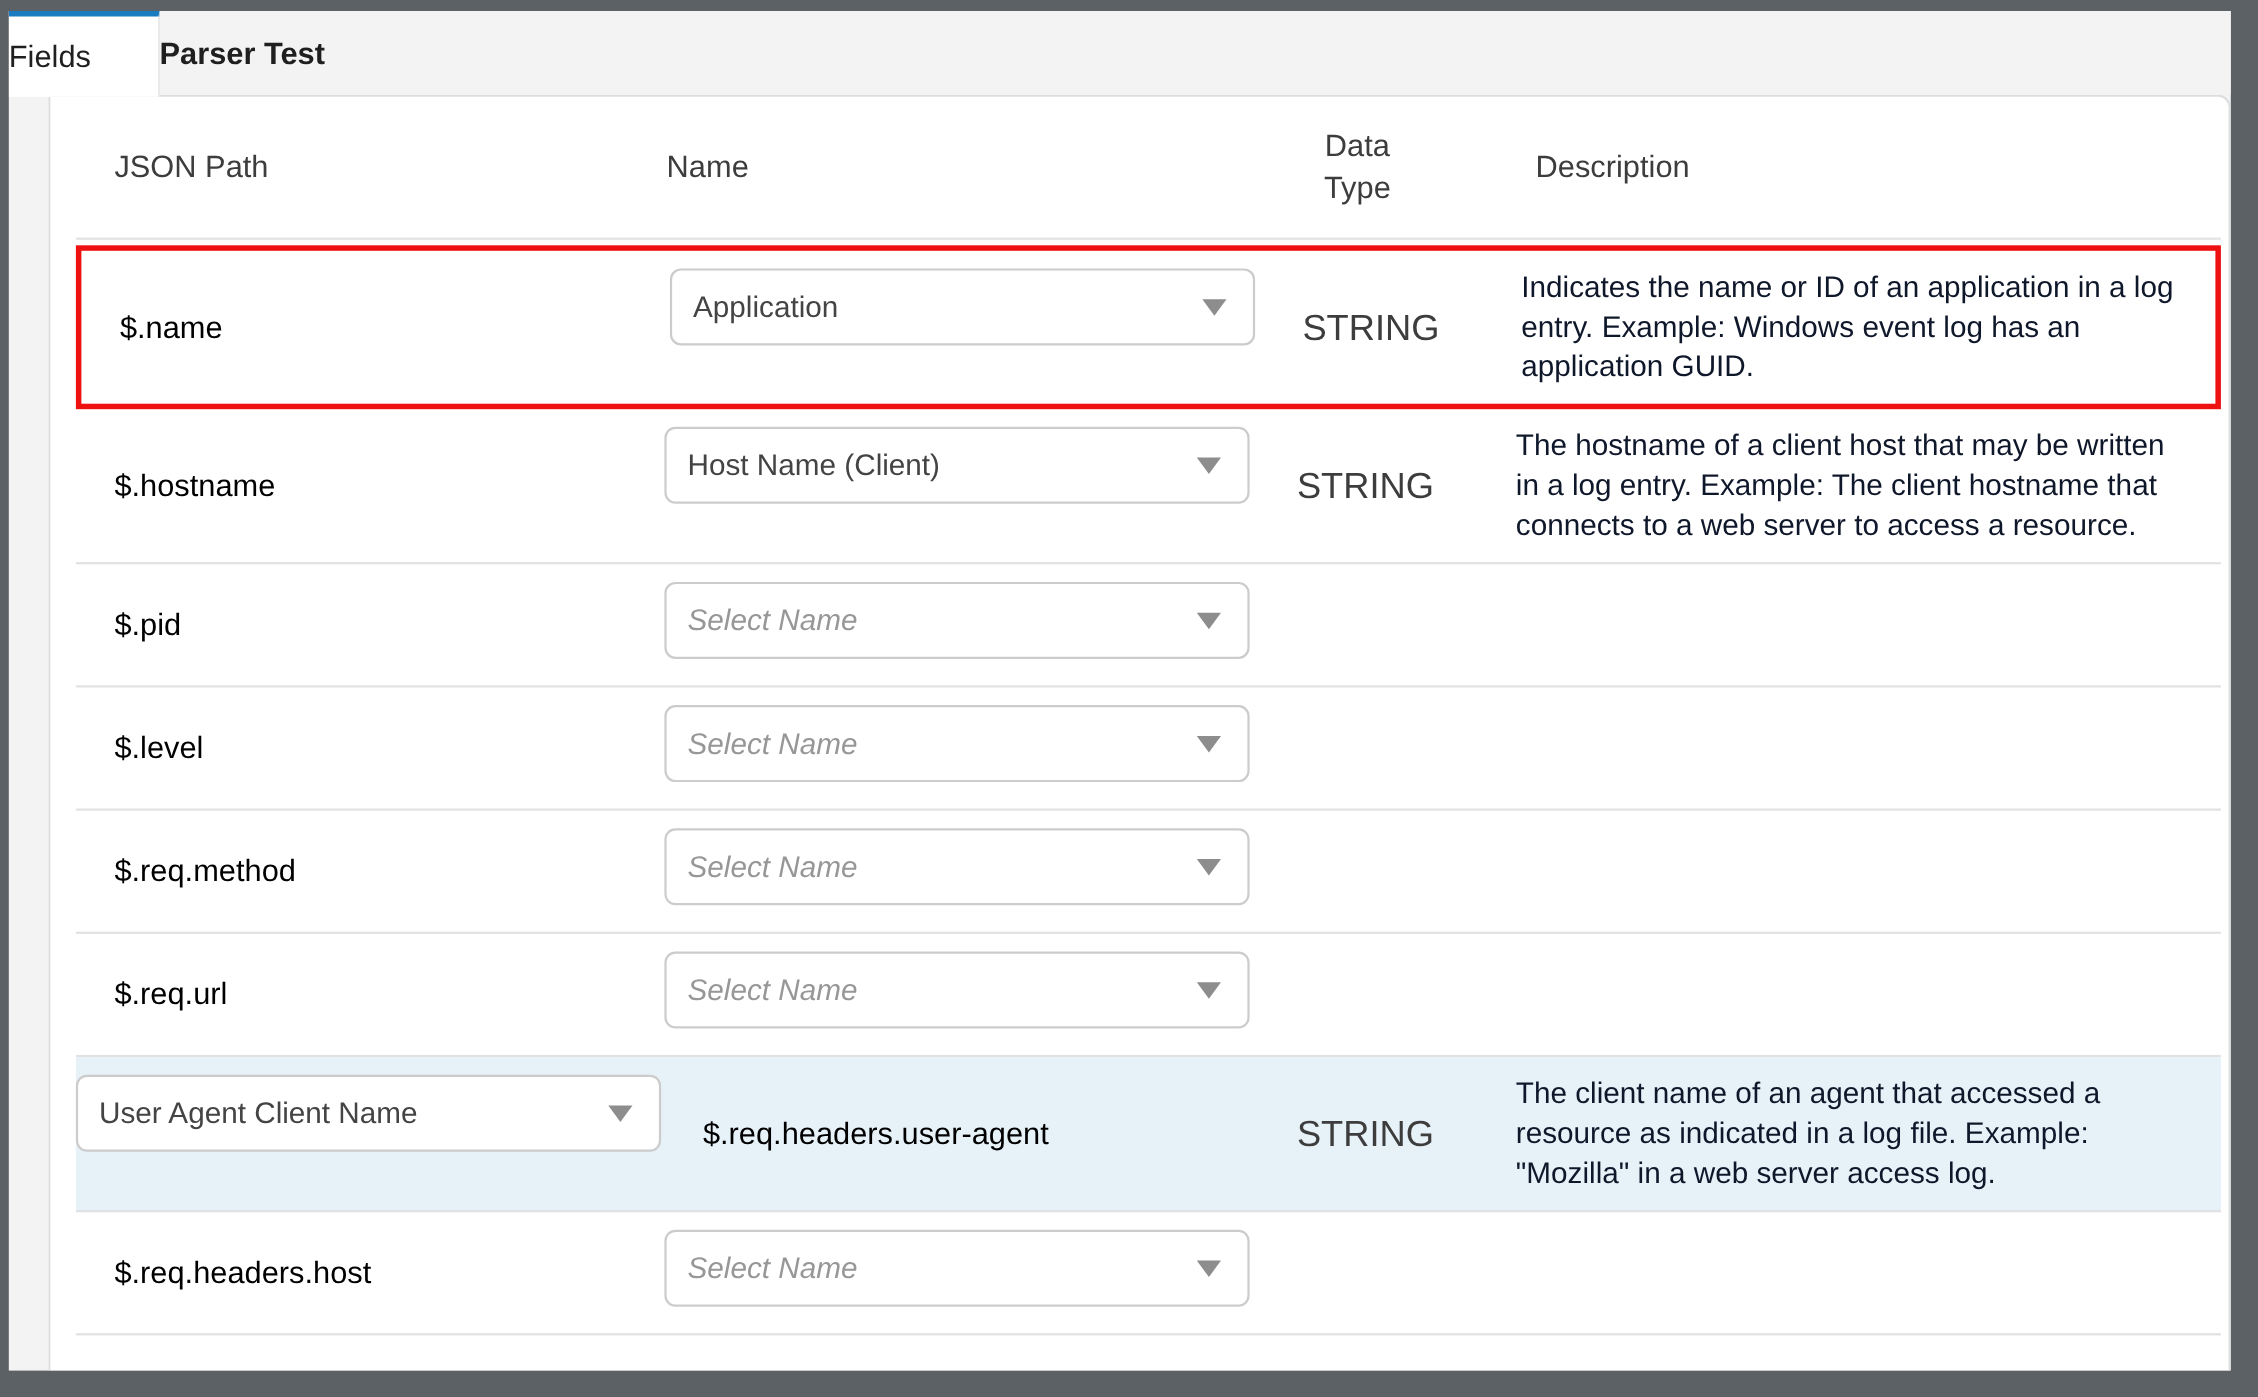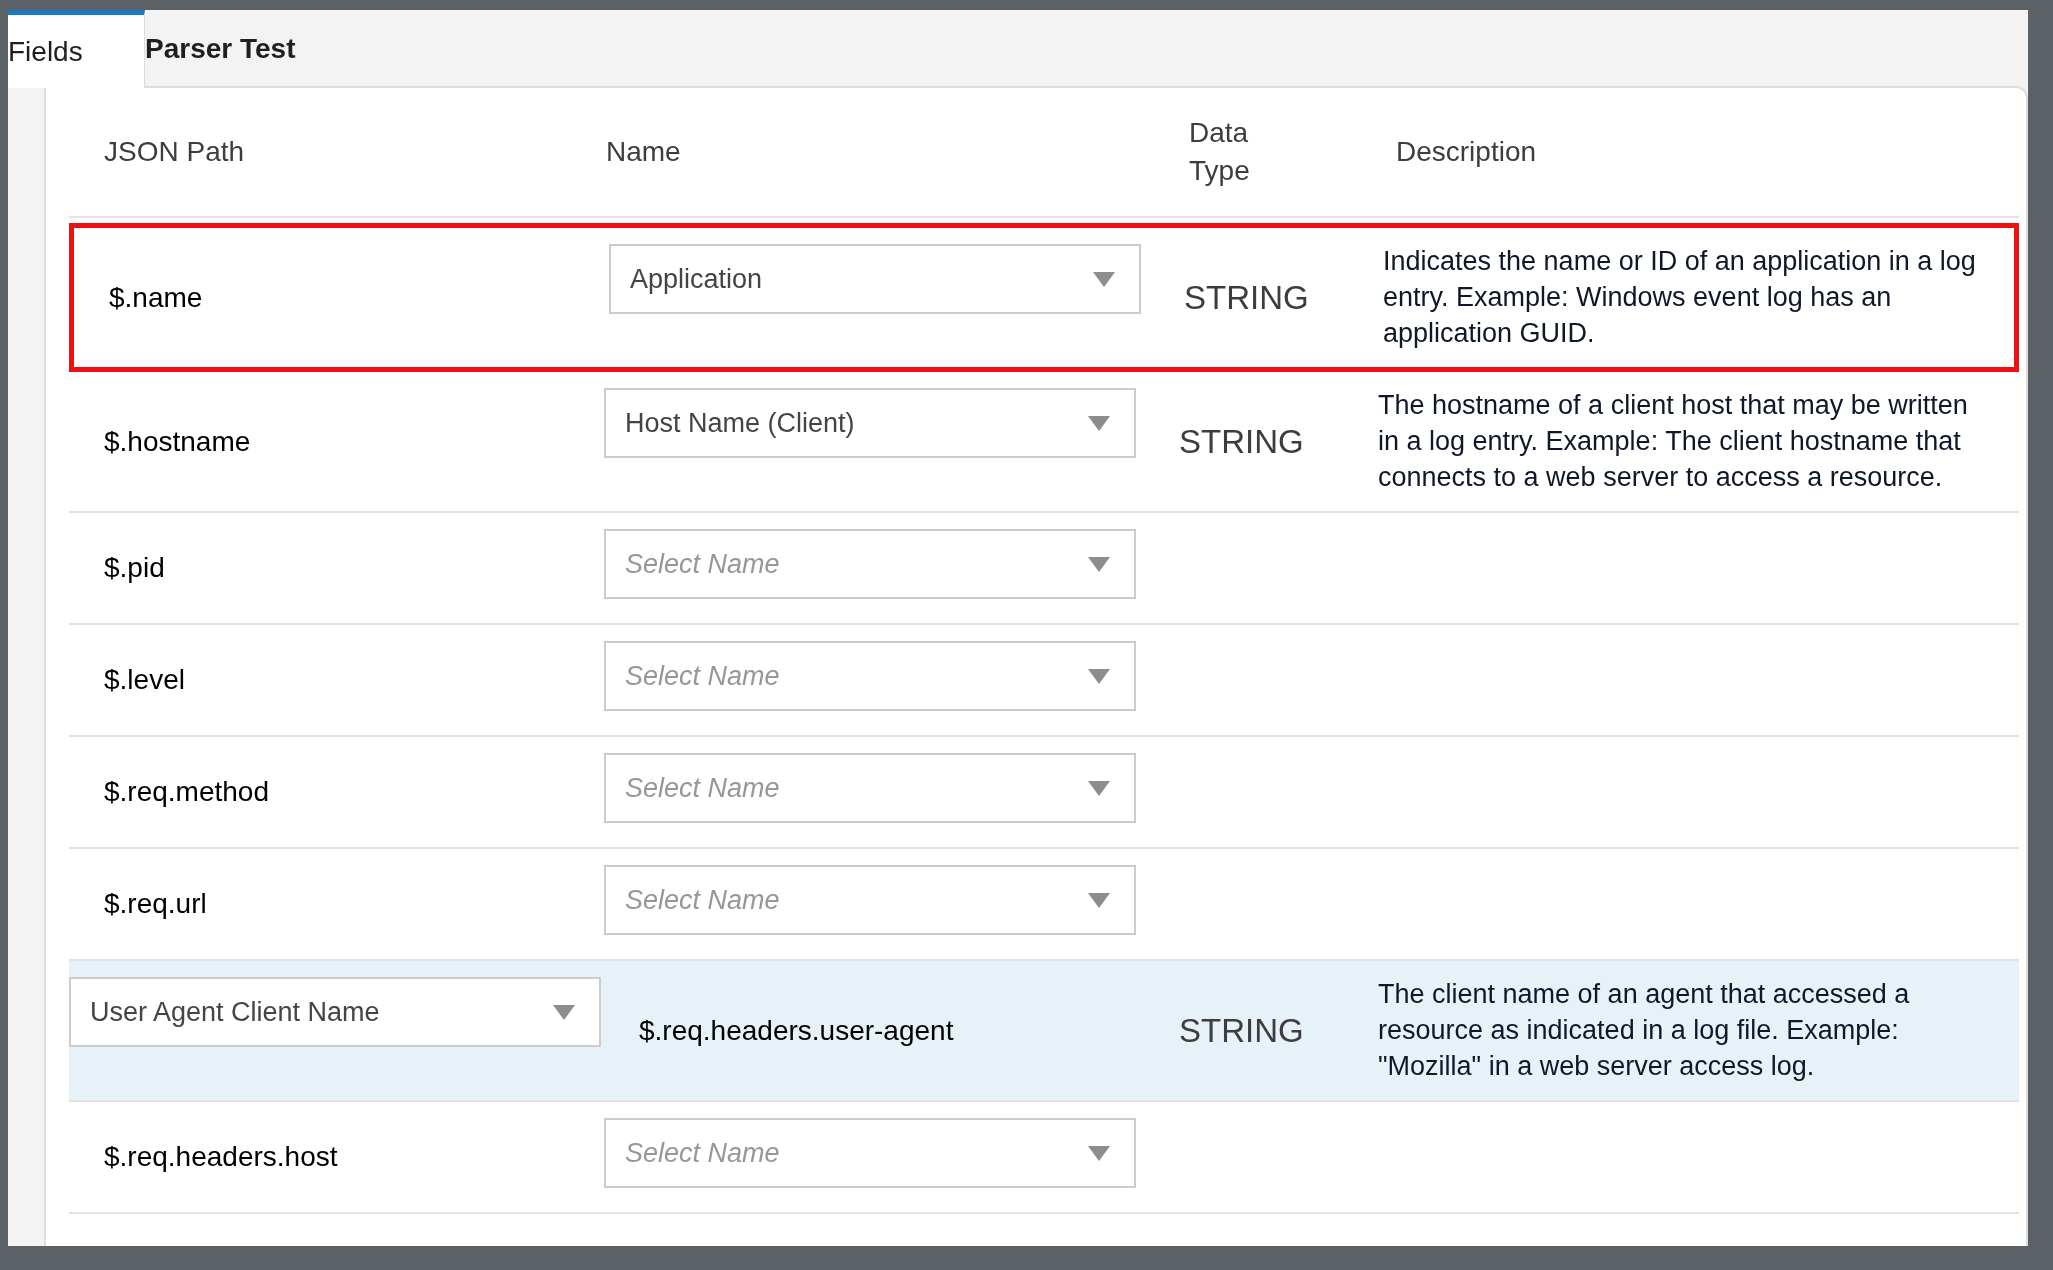--- a/index.html
+++ b/index.html
@@ -48,42 +48,42 @@
     display:grid;
     grid-template-columns:535px 565px 209px 1fr;
   }
   .thead{
     min-height:128px;align-items:center;
     border-bottom:2px solid #e3e3e3;
     color:#3d3d3d;font-size:28px;
   }
   .th-json{padding-left:35px;}
   .th-name{padding-left:2px;}
-  .th-type{padding-left:20px;width:90px;line-height:38px;}
+  .th-type{padding-left:20px;width:90px;line-height:38px;text-align:center;}
   .th-desc{padding-left:18px;}
   .row{
     position:relative;
     border-bottom:2px solid #e2e2e2;
     min-height:112px;
     box-sizing:border-box;
   }
   .row.highlighted{
     border:5px solid var(--highlight,#ee1111);
     margin-top:5px;
   }
   .row.tinted{ background:var(--tint,#e6f1f8); }
   .cell{box-sizing:border-box;}
   .cell-json{
     display:flex;align-items:center;
     font-size:28px;color:#000000;padding-left:35px;
   }
   .cell-name{padding:16px 0 18px 0;}
   .dropdown{
     width:532px;height:70px;box-sizing:border-box;
-    background:#ffffff;border:2px solid #cccccc;border-radius:0;
+    background:#ffffff;border:2px solid #cccccc;border-radius:10px;
     display:flex;align-items:center;
     padding:0 55px 0 19px;position:relative;
     font-size:27px;color:#444444;cursor:pointer;
   }
   .dropdown .dd-label{
     white-space:nowrap;overflow:hidden;text-overflow:ellipsis;
   }
   .dropdown.placeholder .dd-label{color:#979797;font-style:italic;}
   .caret{
     position:absolute;right:24px;top:50%;margin-top:-7px;

